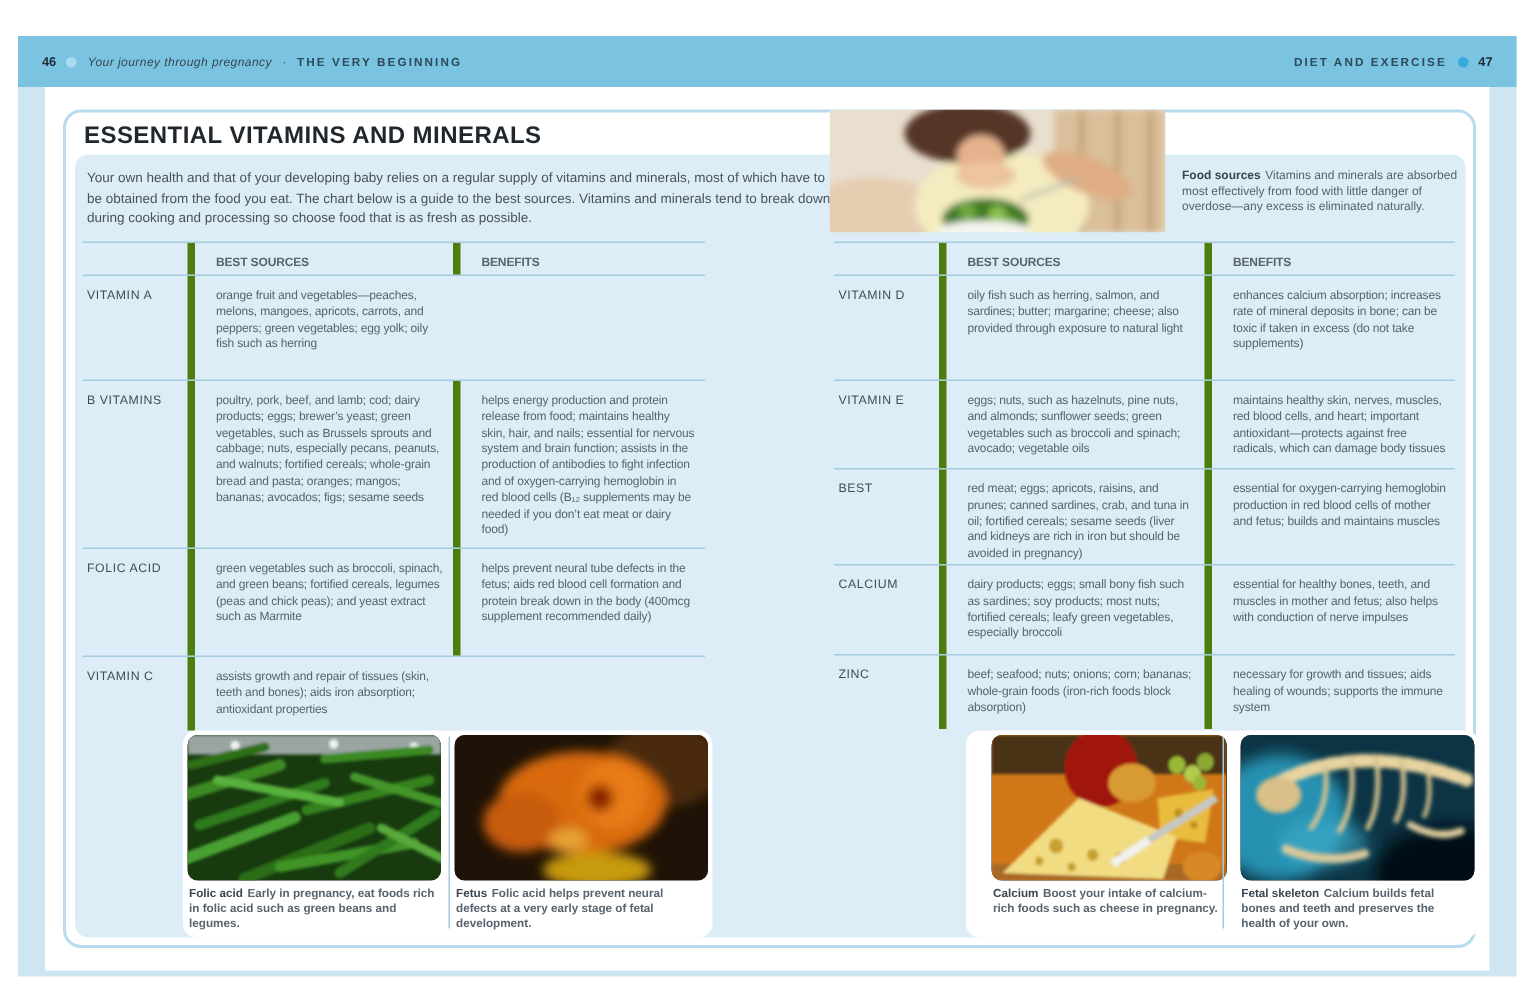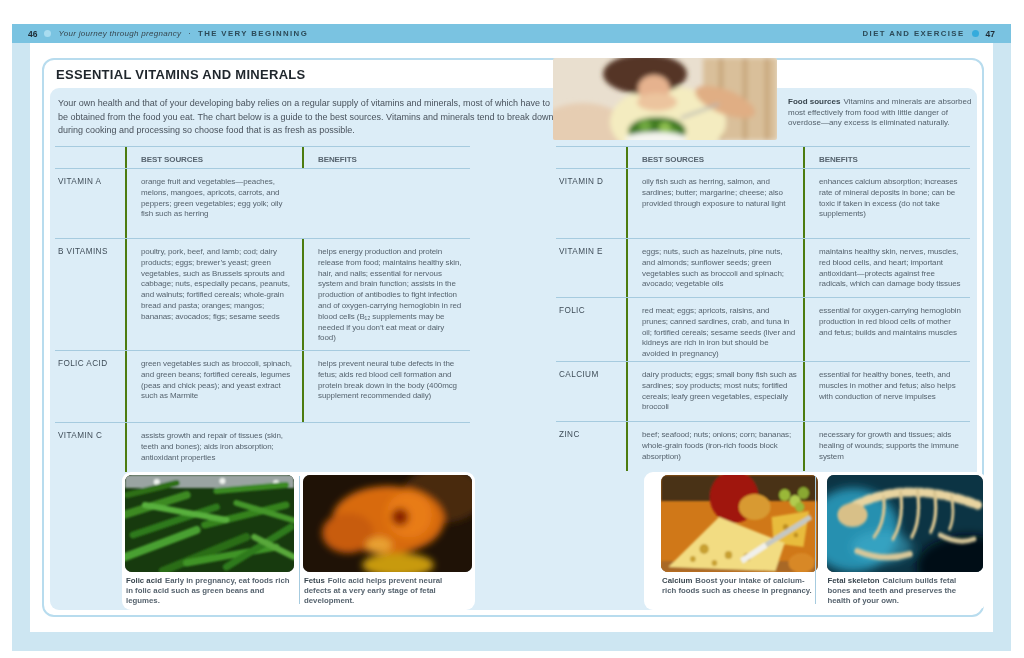--- a/index.html
+++ b/index.html
@@ -1,45 +1,45 @@
 <!DOCTYPE html>
 <html><head>
 <meta charset="utf-8">
 <style>
   * { margin:0; padding:0; box-sizing:border-box; }
   html,body { width:1024px; height:658px; background:#ffffff; font-family:"Liberation Sans", sans-serif; }
   .page { position:relative; width:1024px; height:658px; background:#ffffff; overflow:hidden; }
   .spread { position:absolute; left:12px; top:24px; width:999px; height:627px; background:#cde6f2; }
-  .topbar { height:19px; background:#7ac3e1; display:flex; align-items:center; justify-content:space-between; padding:0 16px; }
+  .topbar { height:34px; background:#7ac3e1; display:flex; align-items:center; justify-content:space-between; padding:0 16px; }
   .tb-left, .tb-right { display:flex; align-items:center; gap:7px; }
   .pg { font-weight:bold; font-size:8.5px; color:#1e2b34; }
   .dot { width:7px; height:7px; border-radius:50%; display:inline-block; }
   .dot-light { background:#a9dcf0; }
   .dot-bright { background:#35abdc; }
   .crumb { font-style:italic; font-size:8px; color:#37474f; letter-spacing:.3px; }
   .sep { font-size:8px; color:#37474f; }
   .section { font-weight:bold; font-size:7.8px; letter-spacing:1.4px; color:#2c4a58; }
   .content { position:relative; margin:0 18px; height:589px; background:#ffffff; }
   .main-box { position:absolute; left:12px; top:15px; width:942px; height:559px; border:2px solid #b8dcee; border-radius:12px; background:#ffffff; }
-  .box-title { position:absolute; left:12px; top:7px; font-size:13px; font-weight:bold; letter-spacing:.3px; color:#1f262c; }
+  .box-title { position:absolute; left:12px; top:7px; font-size:16px; font-weight:bold; letter-spacing:.3px; color:#1f262c; }
   .panel { position:absolute; left:6px; top:28px; width:927px; height:522px; background:#dcedf7; border-radius:9px; }
   .intro { position:absolute; left:14px; top:37px; width:496px; font-size:9px; line-height:13.5px; color:#49525c; }
   .photo-woman { position:absolute; left:509px; top:-2px; width:224px; height:82px; border-radius:2px; overflow:hidden; }
   .food-caption { position:absolute; left:744px; top:37px; width:192px; font-size:8px; line-height:10.5px; color:#55626d; }
   .food-caption b, figcaption b { color:#3a4750; margin-right:3px; }
   .vtable { position:absolute; top:86px; }
   .vtable-left { left:11px; width:415px; }
   .vtable-right { left:512px; width:414px; }
   .trow { display:grid; grid-template-columns:70px 177px 1fr; }
   .thead { height:23px; border-top:1px solid #a6cbdf; border-bottom:1px solid #a6cbdf; }
   .th { padding:6px 0 0 14px; font-size:8px; font-weight:bold; letter-spacing:.7px; color:#4a626f; }
   .trow.data { border-bottom:1px solid #a6cbdf; }
   .trow.data:last-child { border-bottom:none; }
   .tlabel { padding:8px 0 0 3px; font-size:8.2px; letter-spacing:.4px; color:#3f4d58; }
-  .tcell { padding:8px 6px 0 14px; font-size:8px; line-height:10.8px; letter-spacing:-.1px; color:#57646f; border-left:2px solid #4d7c0f; }
+  .tcell { padding:8px 6px 0 14px; font-size:8px; line-height:10.8px; letter-spacing:-.1px; color:#57646f; border-left:5px solid #4d7c0f; }
   .vtable-left .trow:nth-child(2){min-height:70px} .vtable-left .trow:nth-child(3){min-height:112px}
   .vtable-left .trow:nth-child(4){min-height:72px} .vtable-left .trow:nth-child(5){min-height:49px}
   .vtable-right .trow:nth-child(2){min-height:70px} .vtable-right .trow:nth-child(3){min-height:59px}
   .vtable-right .trow:nth-child(4){min-height:64px} .vtable-right .trow:nth-child(5){min-height:60px}
   .vtable-right .trow:nth-child(6){min-height:49px}
   .fg { position:absolute; top:412px; height:138px; background:#ffffff; border-radius:9px; padding:3px; display:flex; gap:9px; }
   .fg::before { content:""; position:absolute; left:50%; top:4px; bottom:6px; width:1px; background:#a6cbdf; }
   .fg-left { left:78px; width:353px; }
   .fg-right { left:600px; width:342px;padding-left:17px; }
   .fg figure { flex:1; min-width:0;font-weight:bold; }
@@ -143,21 +143,21 @@
             <div class="tlabel">VITAMIN D</div>
             <div class="tcell">oily fish such as herring, salmon, and sardines; butter; margarine; cheese; also provided through exposure to natural light</div>
             <div class="tcell">enhances calcium absorption; increases rate of mineral deposits in bone; can be toxic if taken in excess (do not take supplements)</div>
           </div>
           <div class="trow data">
             <div class="tlabel">VITAMIN E</div>
             <div class="tcell">eggs; nuts, such as hazelnuts, pine nuts, and almonds; sunflower seeds; green vegetables such as broccoli and spinach; avocado; vegetable oils</div>
             <div class="tcell">maintains healthy skin, nerves, muscles, red blood cells, and heart; important antioxidant—protects against free radicals, which can damage body tissues</div>
           </div>
           <div class="trow data">
-            <div class="tlabel">FOLIC</div>
+            <div class="tlabel">BEST</div>
             <div class="tcell">red meat; eggs; apricots, raisins, and prunes; canned sardines, crab, and tuna in oil; fortified cereals; sesame seeds (liver and kidneys are rich in iron but should be avoided in pregnancy)</div>
             <div class="tcell">essential for oxygen-carrying hemoglobin production in red blood cells of mother and fetus; builds and maintains muscles</div>
           </div>
           <div class="trow data">
             <div class="tlabel">CALCIUM</div>
             <div class="tcell">dairy products; eggs; small bony fish such as sardines; soy products; most nuts; fortified cereals; leafy green vegetables, especially broccoli</div>
             <div class="tcell">essential for healthy bones, teeth, and muscles in mother and fetus; also helps with conduction of nerve impulses</div>
           </div>
           <div class="trow data">
             <div class="tlabel">ZINC</div>

